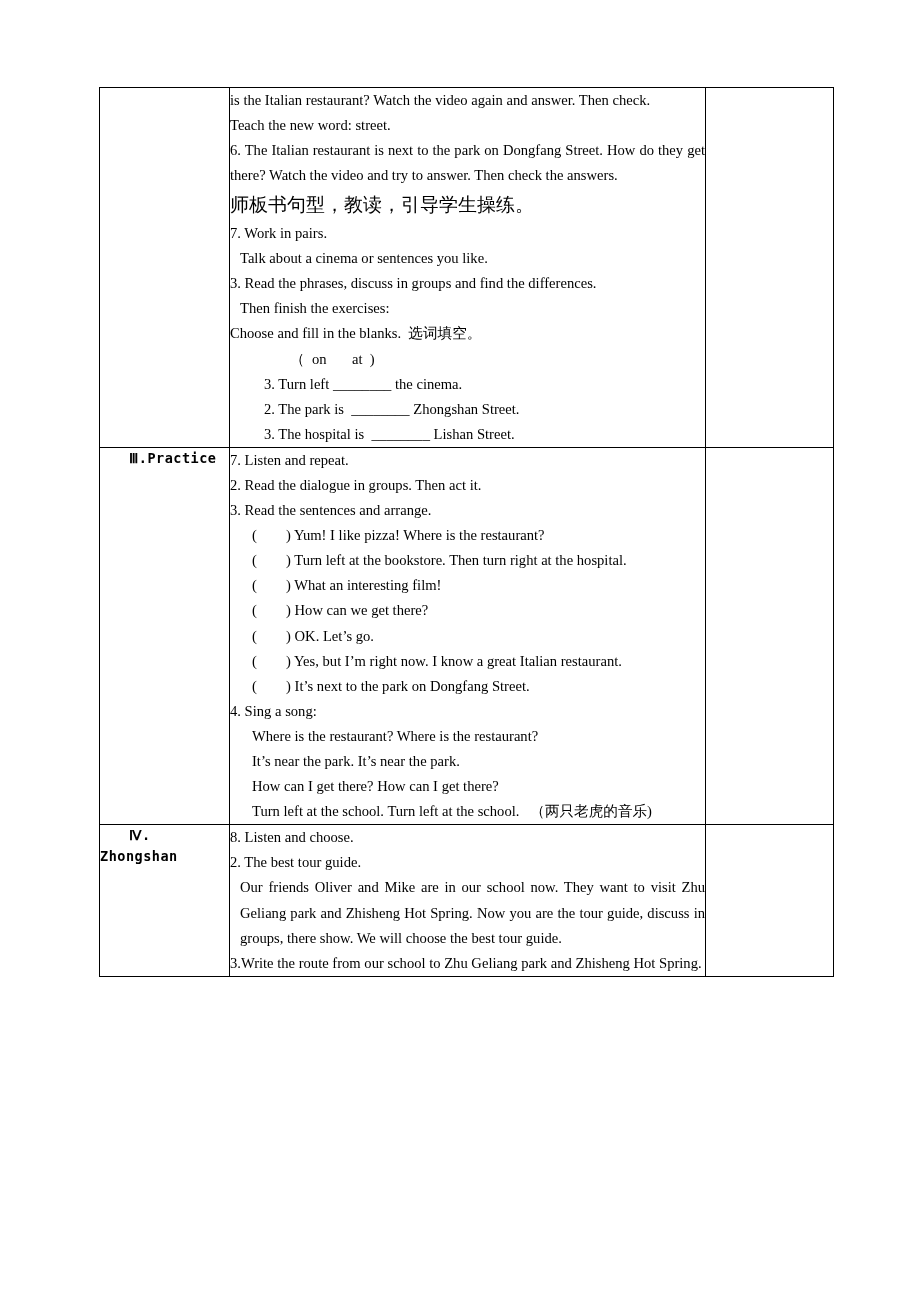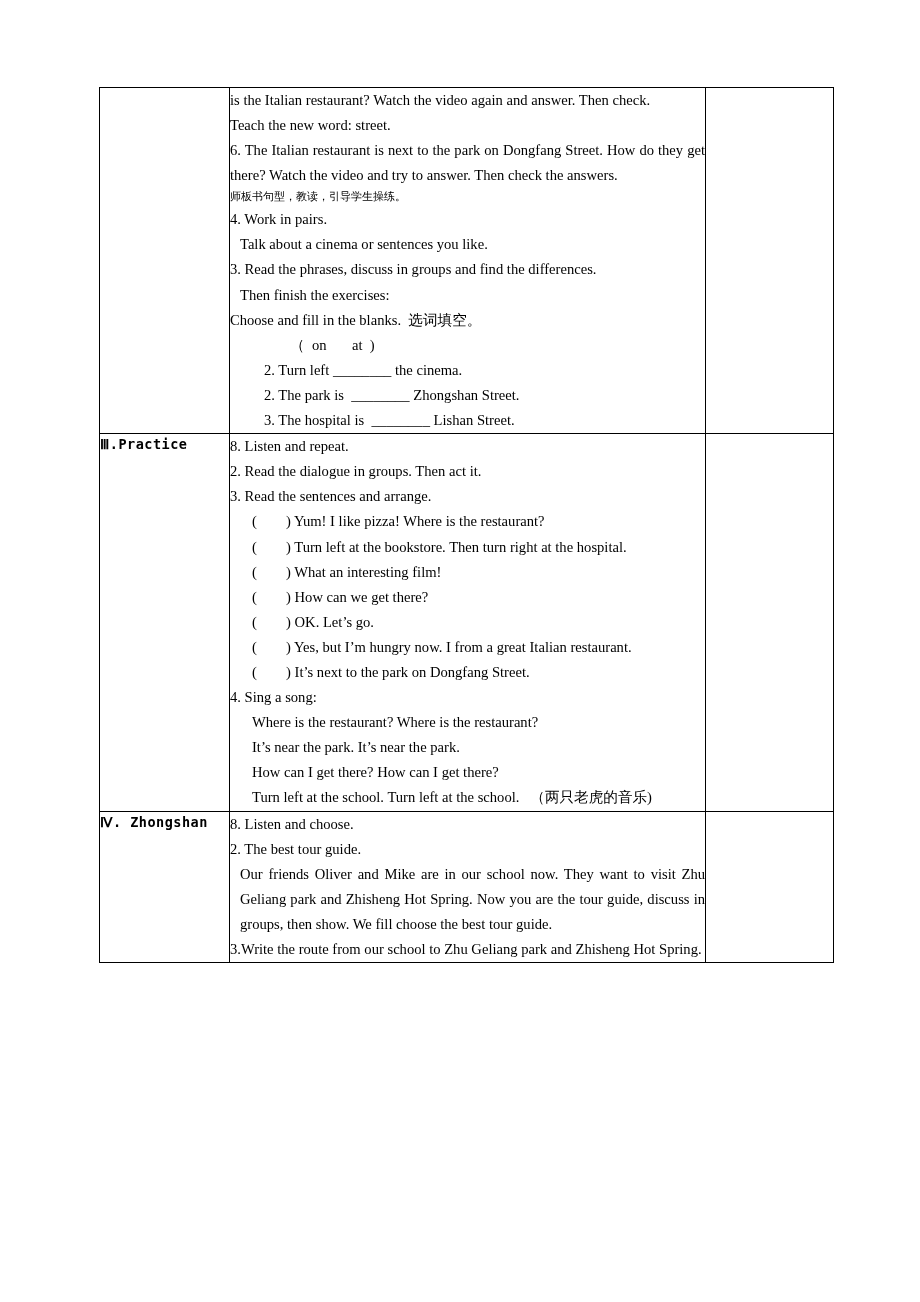--- a/index.html
+++ b/index.html
@@ -40,20 +40,21 @@
   .stage-cell {
     padding: 12px 6px 10px 8px;
     text-align: left;
   }
   .stage-label {
     font-family: "DejaVu Sans Mono", monospace;
     font-size: 13.5px;
     font-weight: bold;
     letter-spacing: 0.5px;
     line-height: 1.55;
+    margin-left: 29px;
   }
   .body-cell {
     padding: 8px 9px 9px 9px;
     font-size: 14.6px;
     line-height: 1.72;
   }
   .notes-cell {
     padding: 8px;
   }
   .ln {
@@ -63,21 +64,21 @@
   .justify {
     text-align: justify;
     text-justify: inter-word;
   }
   .ind1 { padding-left: 10px; }
   .ind2 { padding-left: 22px; }
   .ind3 { padding-left: 34px; }
   .ind4 { padding-left: 60px; }
   .cjk {
     font-family: "DejaVu Sans", sans-serif;
-    font-size: 11px;
+    font-size: 19px;
   }
 </style>
 </head>
 <body>
 
 <div class="page">
 
   <table class="lesson-table">
     <colgroup>
       <col class="c-stage">
@@ -88,69 +89,69 @@
 
       <tr>
         <td class="stage-cell">
           <span class="stage-label"></span>
         </td>
         <td class="body-cell">
           <span class="ln justify">is the Italian restaurant? Watch the video again and answer. Then check.</span>
           <span class="ln">Teach the new word: street.</span>
           <span class="ln justify">6. The Italian restaurant is next to the park on Dongfang Street. How do they get there? Watch the video and try to answer. Then check the answers.</span>
           <span class="ln cjk">师板书句型，教读，引导学生操练。</span>
-          <span class="ln">4. Work in pairs.</span>
+          <span class="ln">7. Work in pairs.</span>
           <span class="ln ind1">Talk about a cinema or sentences you like.</span>
           <span class="ln">3. Read the phrases, discuss in groups and find the differences.</span>
           <span class="ln ind1">Then finish the exercises:</span>
           <span class="ln">Choose and fill in the blanks.  选词填空。</span>
           <span class="ln ind4">（  on       at  )</span>
-          <span class="ln ind3">2. Turn left ________ the cinema.</span>
+          <span class="ln ind3">3. Turn left ________ the cinema.</span>
           <span class="ln ind3">2. The park is  ________ Zhongshan Street.</span>
           <span class="ln ind3">3. The hospital is  ________ Lishan Street.</span>
         </td>
         <td class="notes-cell">
           <span class="ln"></span>
         </td>
       </tr>
 
       <tr>
         <td class="stage-cell">
           <span class="stage-label">Ⅲ.Practice</span>
         </td>
         <td class="body-cell">
-          <span class="ln">8. Listen and repeat.</span>
+          <span class="ln">7. Listen and repeat.</span>
           <span class="ln">2. Read the dialogue in groups. Then act it.</span>
           <span class="ln">3. Read the sentences and arrange.</span>
           <span class="ln ind2">(        ) Yum! I like pizza! Where is the restaurant?</span>
           <span class="ln ind2">(        ) Turn left at the bookstore. Then turn right at the hospital.</span>
           <span class="ln ind2">(        ) What an interesting film!</span>
           <span class="ln ind2">(        ) How can we get there?</span>
           <span class="ln ind2">(        ) OK. Let’s go.</span>
-          <span class="ln ind2">(        ) Yes, but I’m hungry now. I from a great Italian restaurant.</span>
+          <span class="ln ind2">(        ) Yes, but I’m right now. I know a great Italian restaurant.</span>
           <span class="ln ind2">(        ) It’s next to the park on Dongfang Street.</span>
           <span class="ln">4. Sing a song:</span>
           <span class="ln ind2">Where is the restaurant? Where is the restaurant?</span>
           <span class="ln ind2">It’s near the park. It’s near the park.</span>
           <span class="ln ind2">How can I get there? How can I get there?</span>
           <span class="ln ind2">Turn left at the school. Turn left at the school.   （两只老虎的音乐)</span>
         </td>
         <td class="notes-cell">
           <span class="ln"></span>
         </td>
       </tr>
 
       <tr>
         <td class="stage-cell">
           <span class="stage-label">Ⅳ. Zhongshan</span>
         </td>
         <td class="body-cell">
           <span class="ln">8. Listen and choose.</span>
           <span class="ln">2. The best tour guide.</span>
-          <span class="ln justify ind1">Our friends Oliver and Mike are in our school now. They want to visit Zhu Geliang park and Zhisheng Hot Spring. Now you are the tour guide, discuss in groups, then show. We fill choose the best tour guide.</span>
+          <span class="ln justify ind1">Our friends Oliver and Mike are in our school now. They want to visit Zhu Geliang park and Zhisheng Hot Spring. Now you are the tour guide, discuss in groups, there show. We will choose the best tour guide.</span>
           <span class="ln justify">3.Write the route from our school to Zhu Geliang park and Zhisheng Hot Spring.</span>
         </td>
         <td class="notes-cell">
           <span class="ln"></span>
         </td>
       </tr>
 
     </tbody>
   </table>
 

